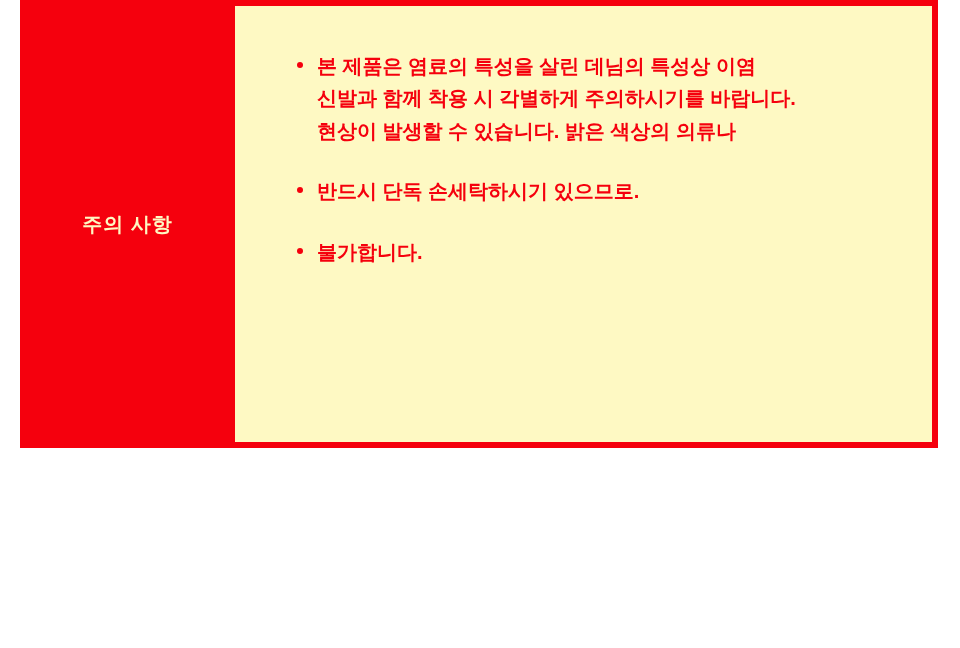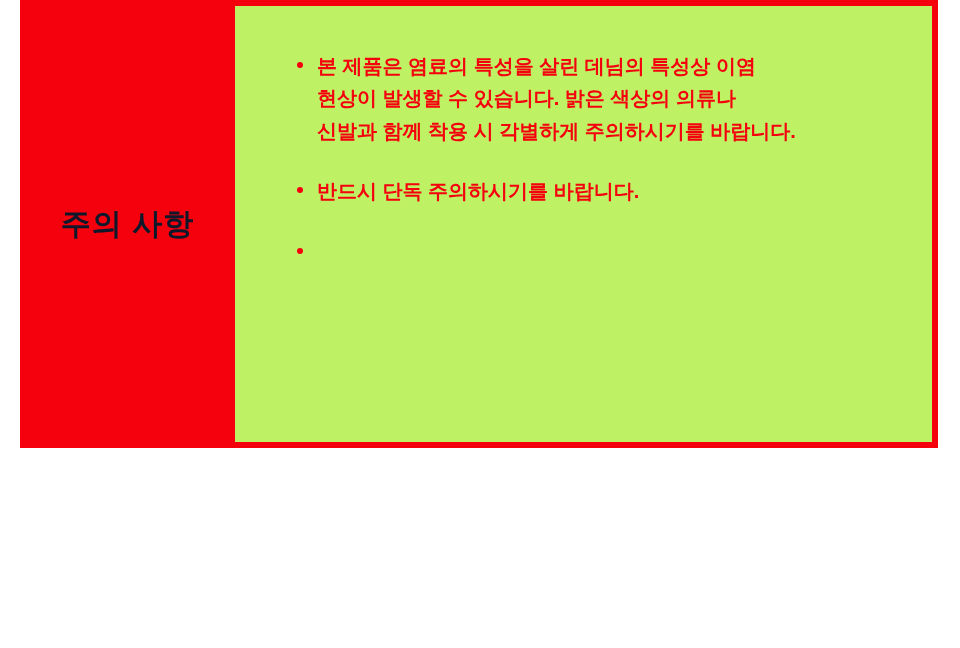--- a/index.html
+++ b/index.html
@@ -27,30 +27,30 @@
   }
   .notice-label-cell {
     width: 215px;
     flex: 0 0 215px;
     display: flex;
     align-items: center;
     justify-content: center;
     color: #ffffff;
   }
   .notice-label {
-    font-size: 30px;
+    font-size: 20px;
     font-weight: bold;
     letter-spacing: 1px;
-    color: #0f172a;
+    color: #fef9c3;
     line-height: 1.2;
   }
   .notice-body-cell {
     flex: 1 1 auto;
     margin: 6px 6px 6px 0;
-    background: #bef264;
+    background: #fef9c3;
     box-sizing: border-box;
     padding: 44px 28px 28px 60px;
     display: flex;
     flex-direction: column;
     justify-content: flex-start;
   }
   .notice-item {
     position: relative;
     padding-left: 22px;
     margin-bottom: 28px;
@@ -84,27 +84,28 @@
 
   <div class="notice-label-cell">
     <span class="notice-label">주의 사항</span>
   </div>
 
   <div class="notice-body-cell">
 
     <div class="notice-item">
       <span class="bullet-dot"></span>
       <span class="notice-line">본 제품은 염료의 특성을 살린 데님의 특성상 이염</span>
+      <span class="notice-line">신발과 함께 착용 시 각별하게 주의하시기를 바랍니다.</span>
       <span class="notice-line">현상이 발생할 수 있습니다. 밝은 색상의 의류나</span>
-      <span class="notice-line">신발과 함께 착용 시 각별하게 주의하시기를 바랍니다.</span>
     </div>
 
     <div class="notice-item">
       <span class="bullet-dot"></span>
-      <span class="notice-line">반드시 단독 주의하시기를 바랍니다.</span>
+      <span class="notice-line">반드시 단독 손세탁하시기 있으므로.</span>
     </div>
 
     <div class="notice-item">
       <span class="bullet-dot"></span>
+      <span class="notice-line">불가합니다.</span>
     </div>
 
   </div>
 </div>
 
 </body></html>

